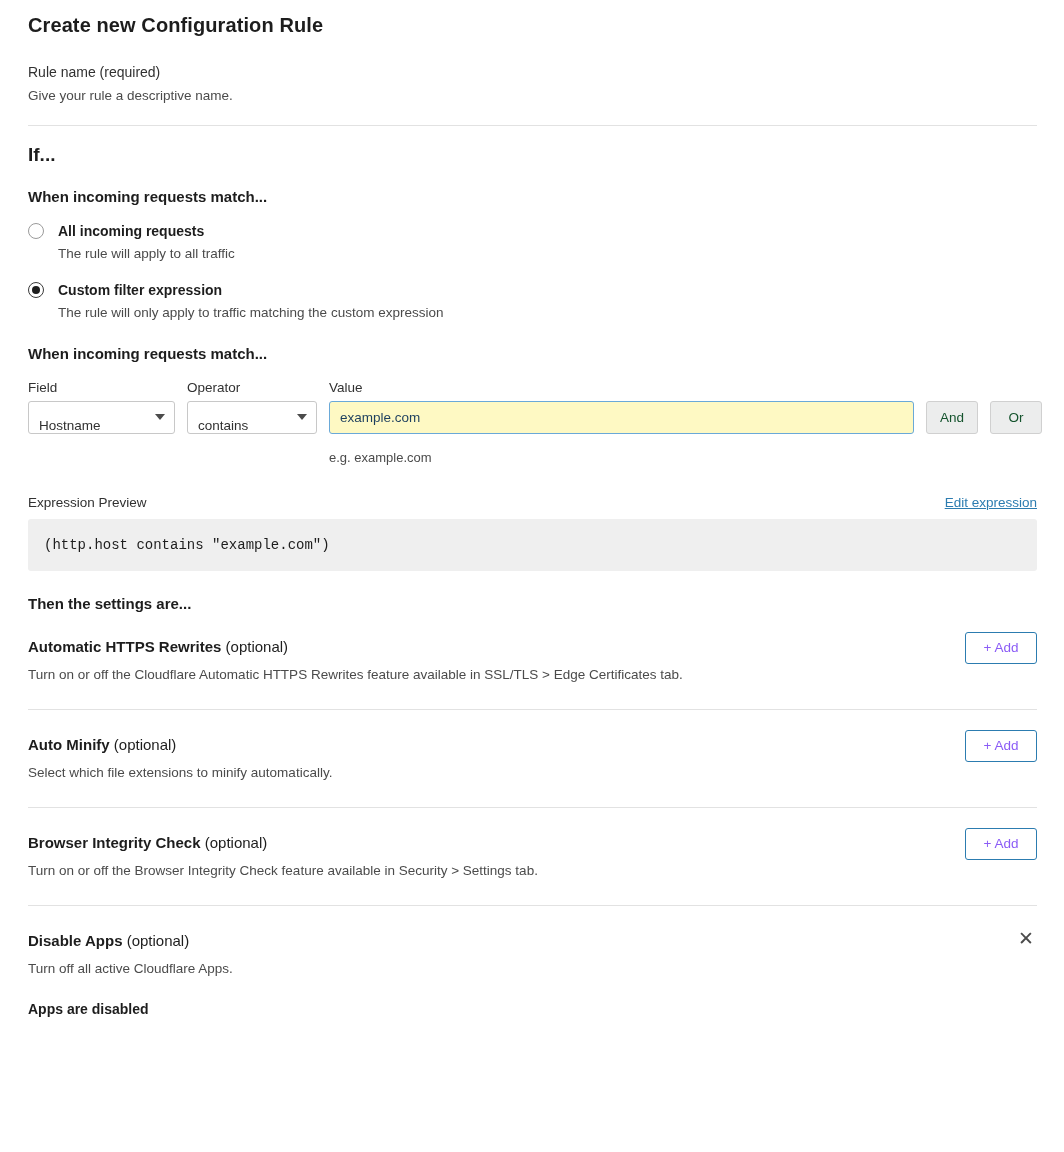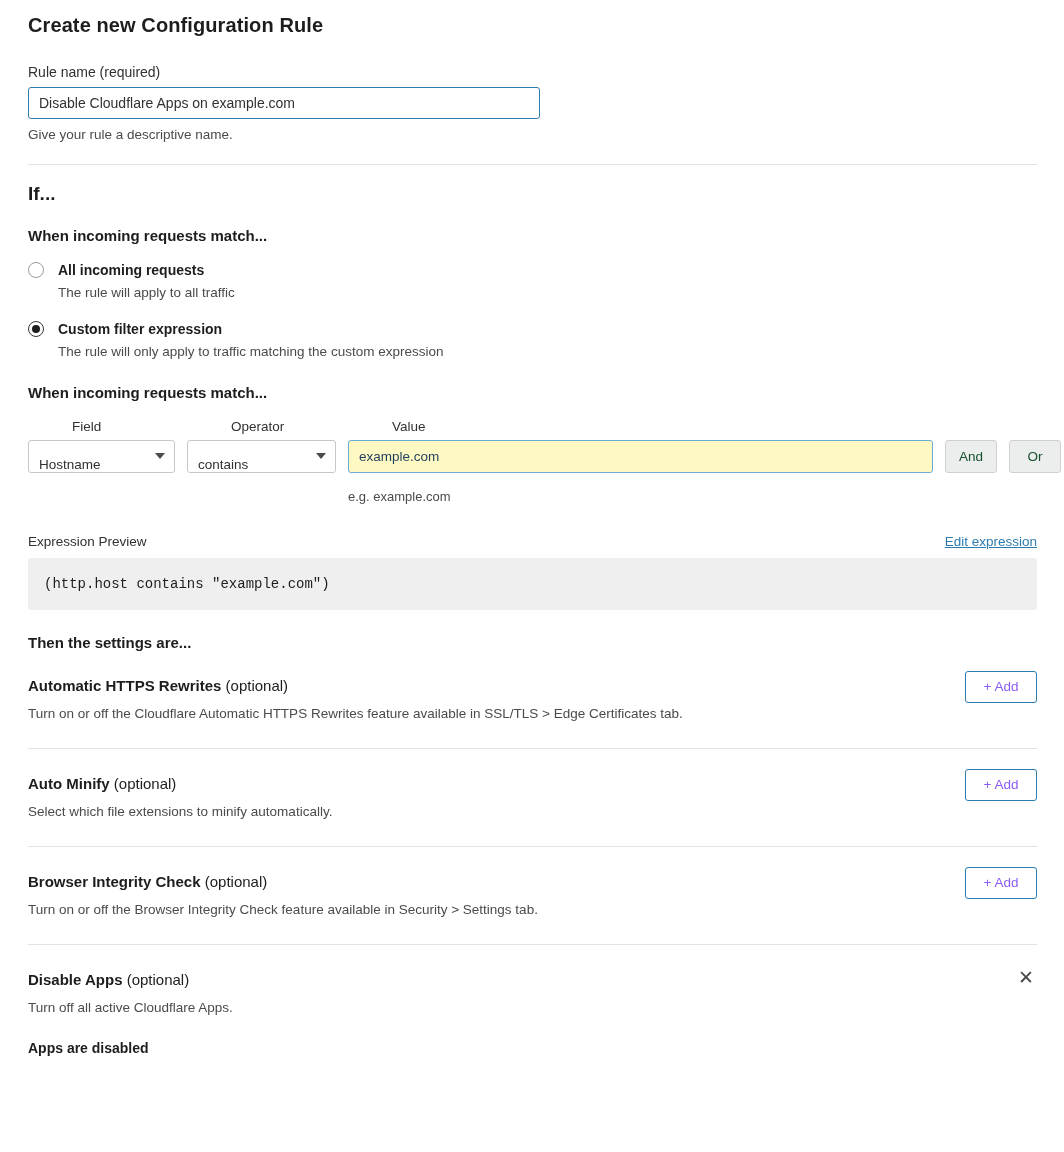--- a/index.html
+++ b/index.html
@@ -109,37 +109,36 @@
   }
   .filter-row {
     display: flex;
     align-items: flex-start;
     margin-top: 18px;
   }
   .col-label {
     font-size: 13.5px;
     color: #313131;
     margin-bottom: 6px;
-    margin-left: 44px;
   }
   .select-box {
     position: relative;
     height: 33px;
     border: 1px solid #c8c8c8;
     border-radius: 3px;
     background: #fff;
     display: flex;
     align-items: flex-end;
     padding: 0 28px 0 10px;
     font-size: 13.5px;
     color: #313131;
     cursor: pointer;
   }
   .select-field { width: 147px; }
-  .select-operator { width: 149px; }
+  .select-operator { width: 130px; }
   .chev {
     position: absolute;
     right: 9px;
     top: 50%;
     width: 0; height: 0;
     border-left: 5px solid transparent;
     border-right: 5px solid transparent;
     border-top: 6px solid #4b4b4b;
     margin-top: -3px;
   }
@@ -261,21 +260,20 @@
   }
 </style>
 </head>
 <body>
 
 <div class="page">
 
   <h1 class="page-title">Create new Configuration Rule</h1>
 
   <div class="field-label">Rule name (required)</div>
-  <input class="text-input" type="text" value="Disable Cloudflare Apps on example.com" style="">
   <div class="help-text">Give your rule a descriptive name.</div>
 
   <hr class="divider">
 
   <div class="section-if">If...</div>
 
   <div class="bold-head">When incoming requests match...</div>
 
   <div class="radio-row">
     <div class="radio"></div>

